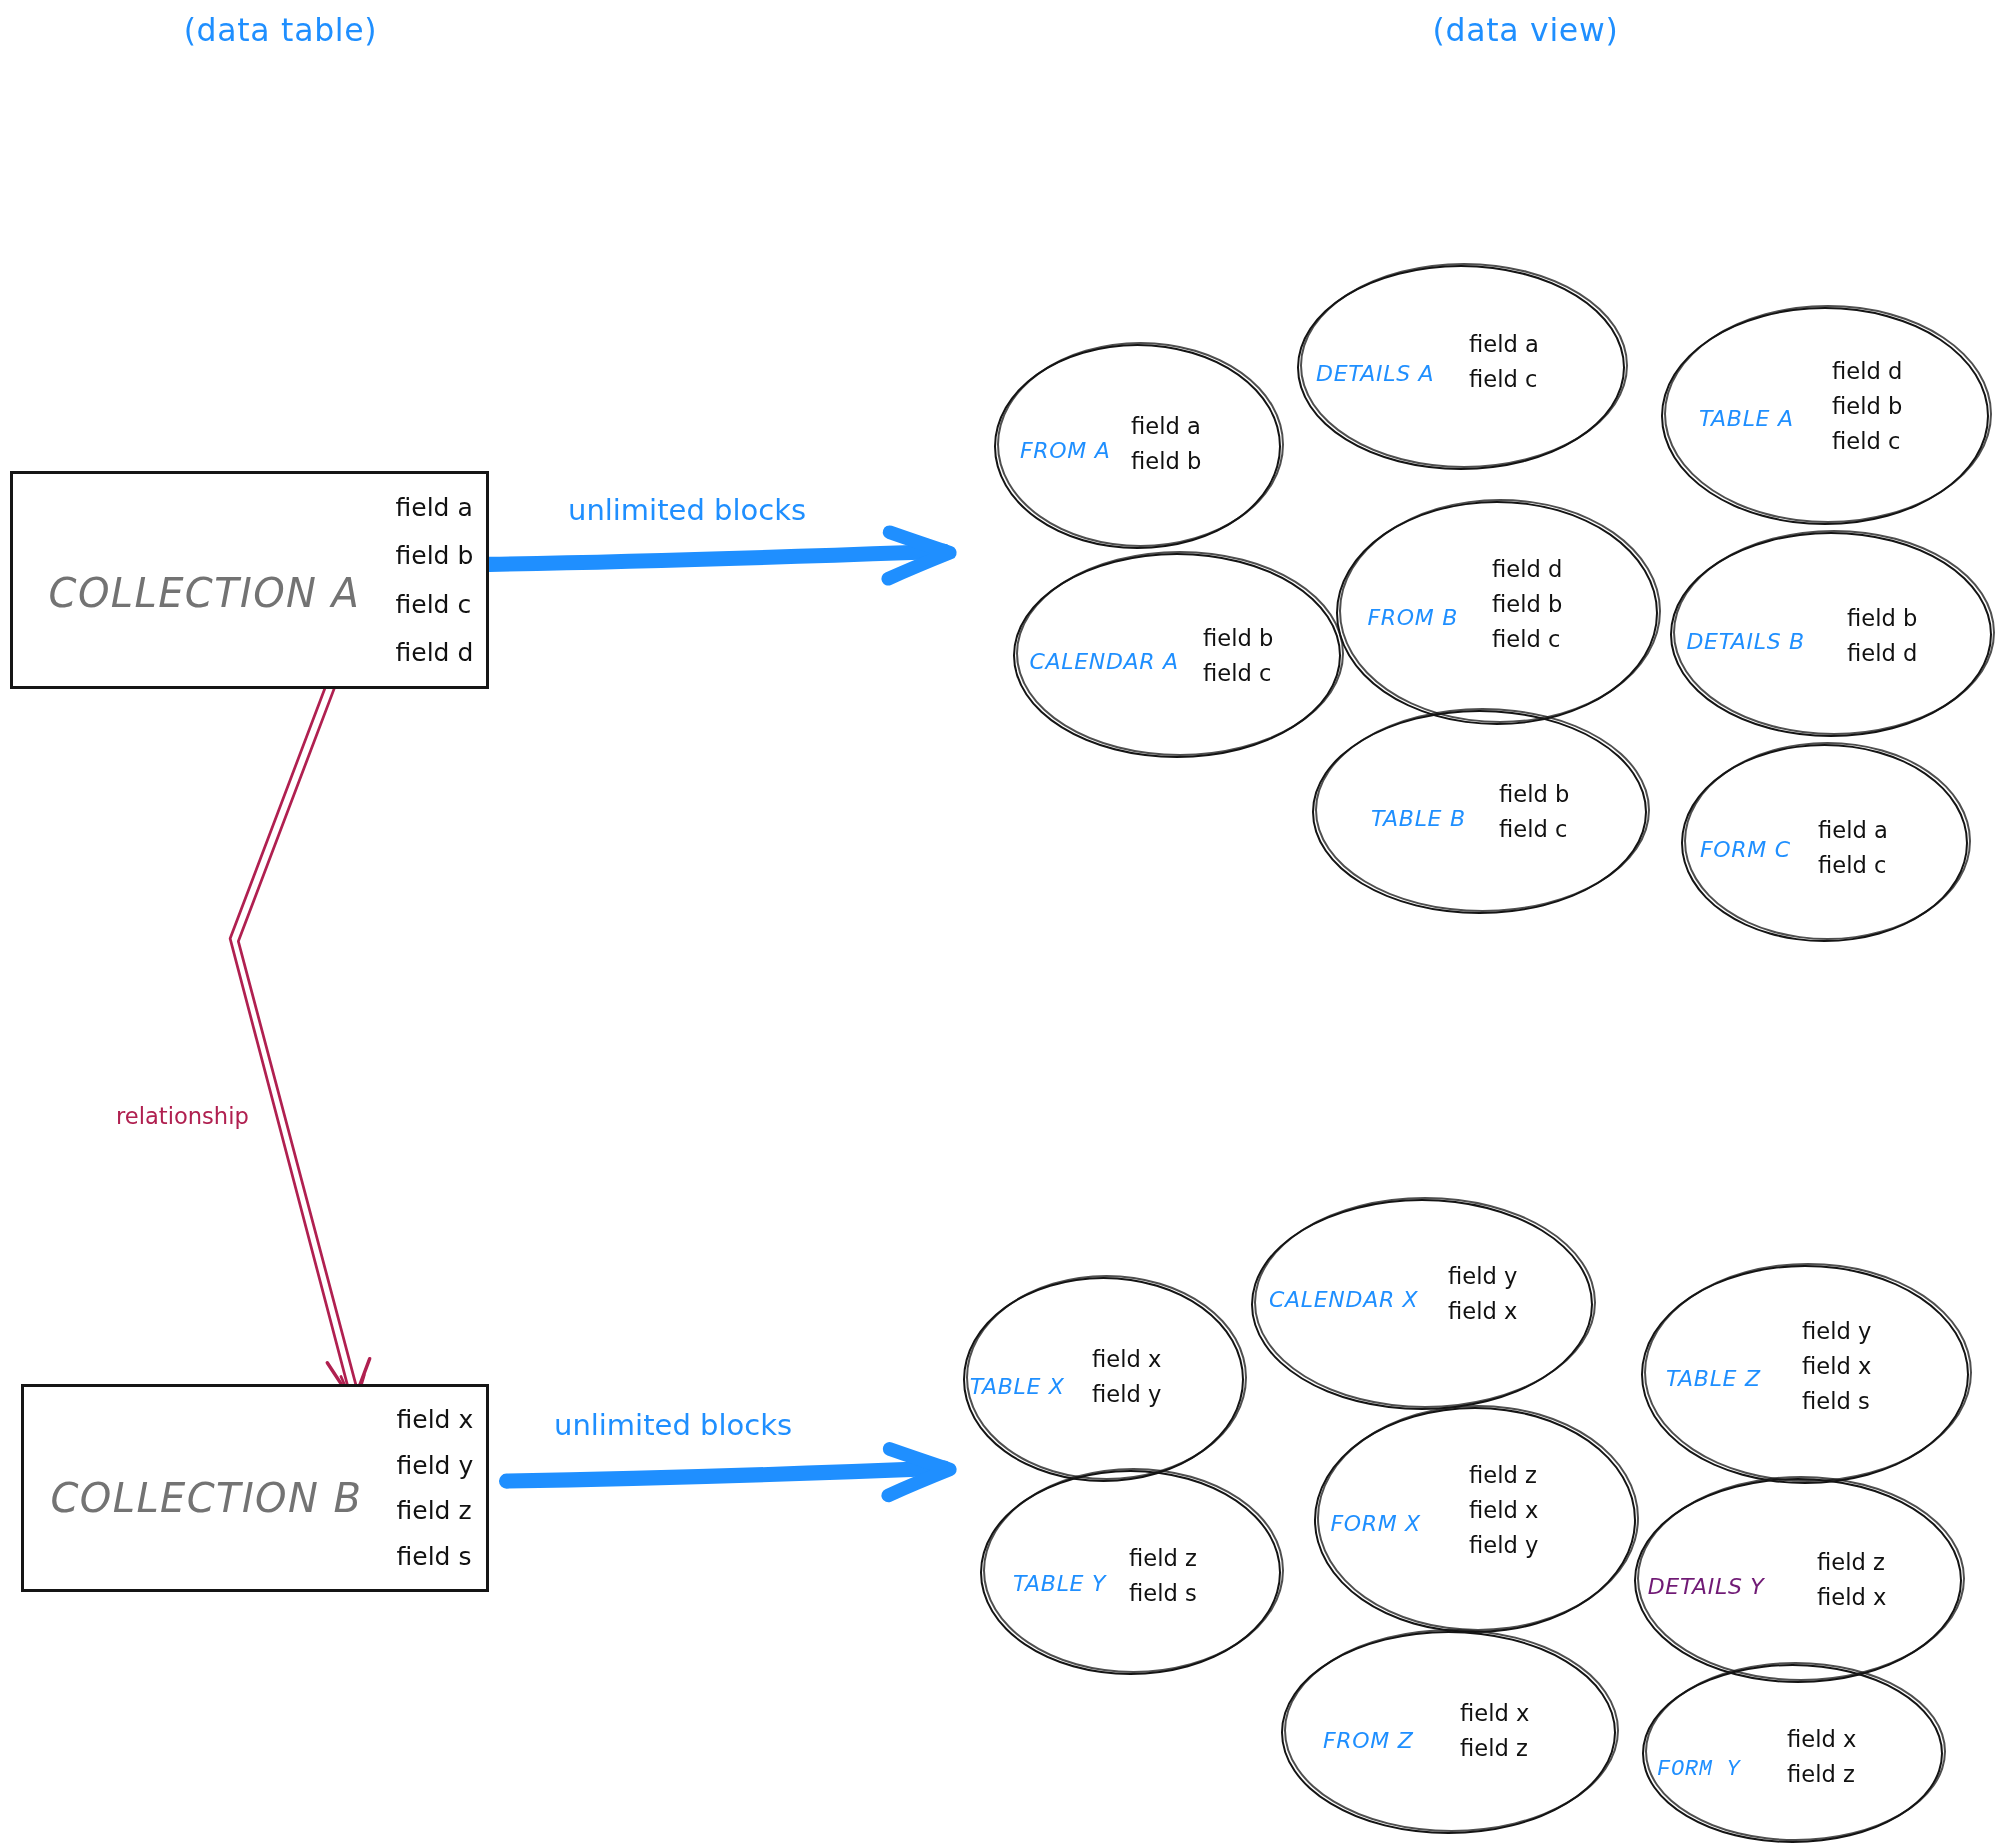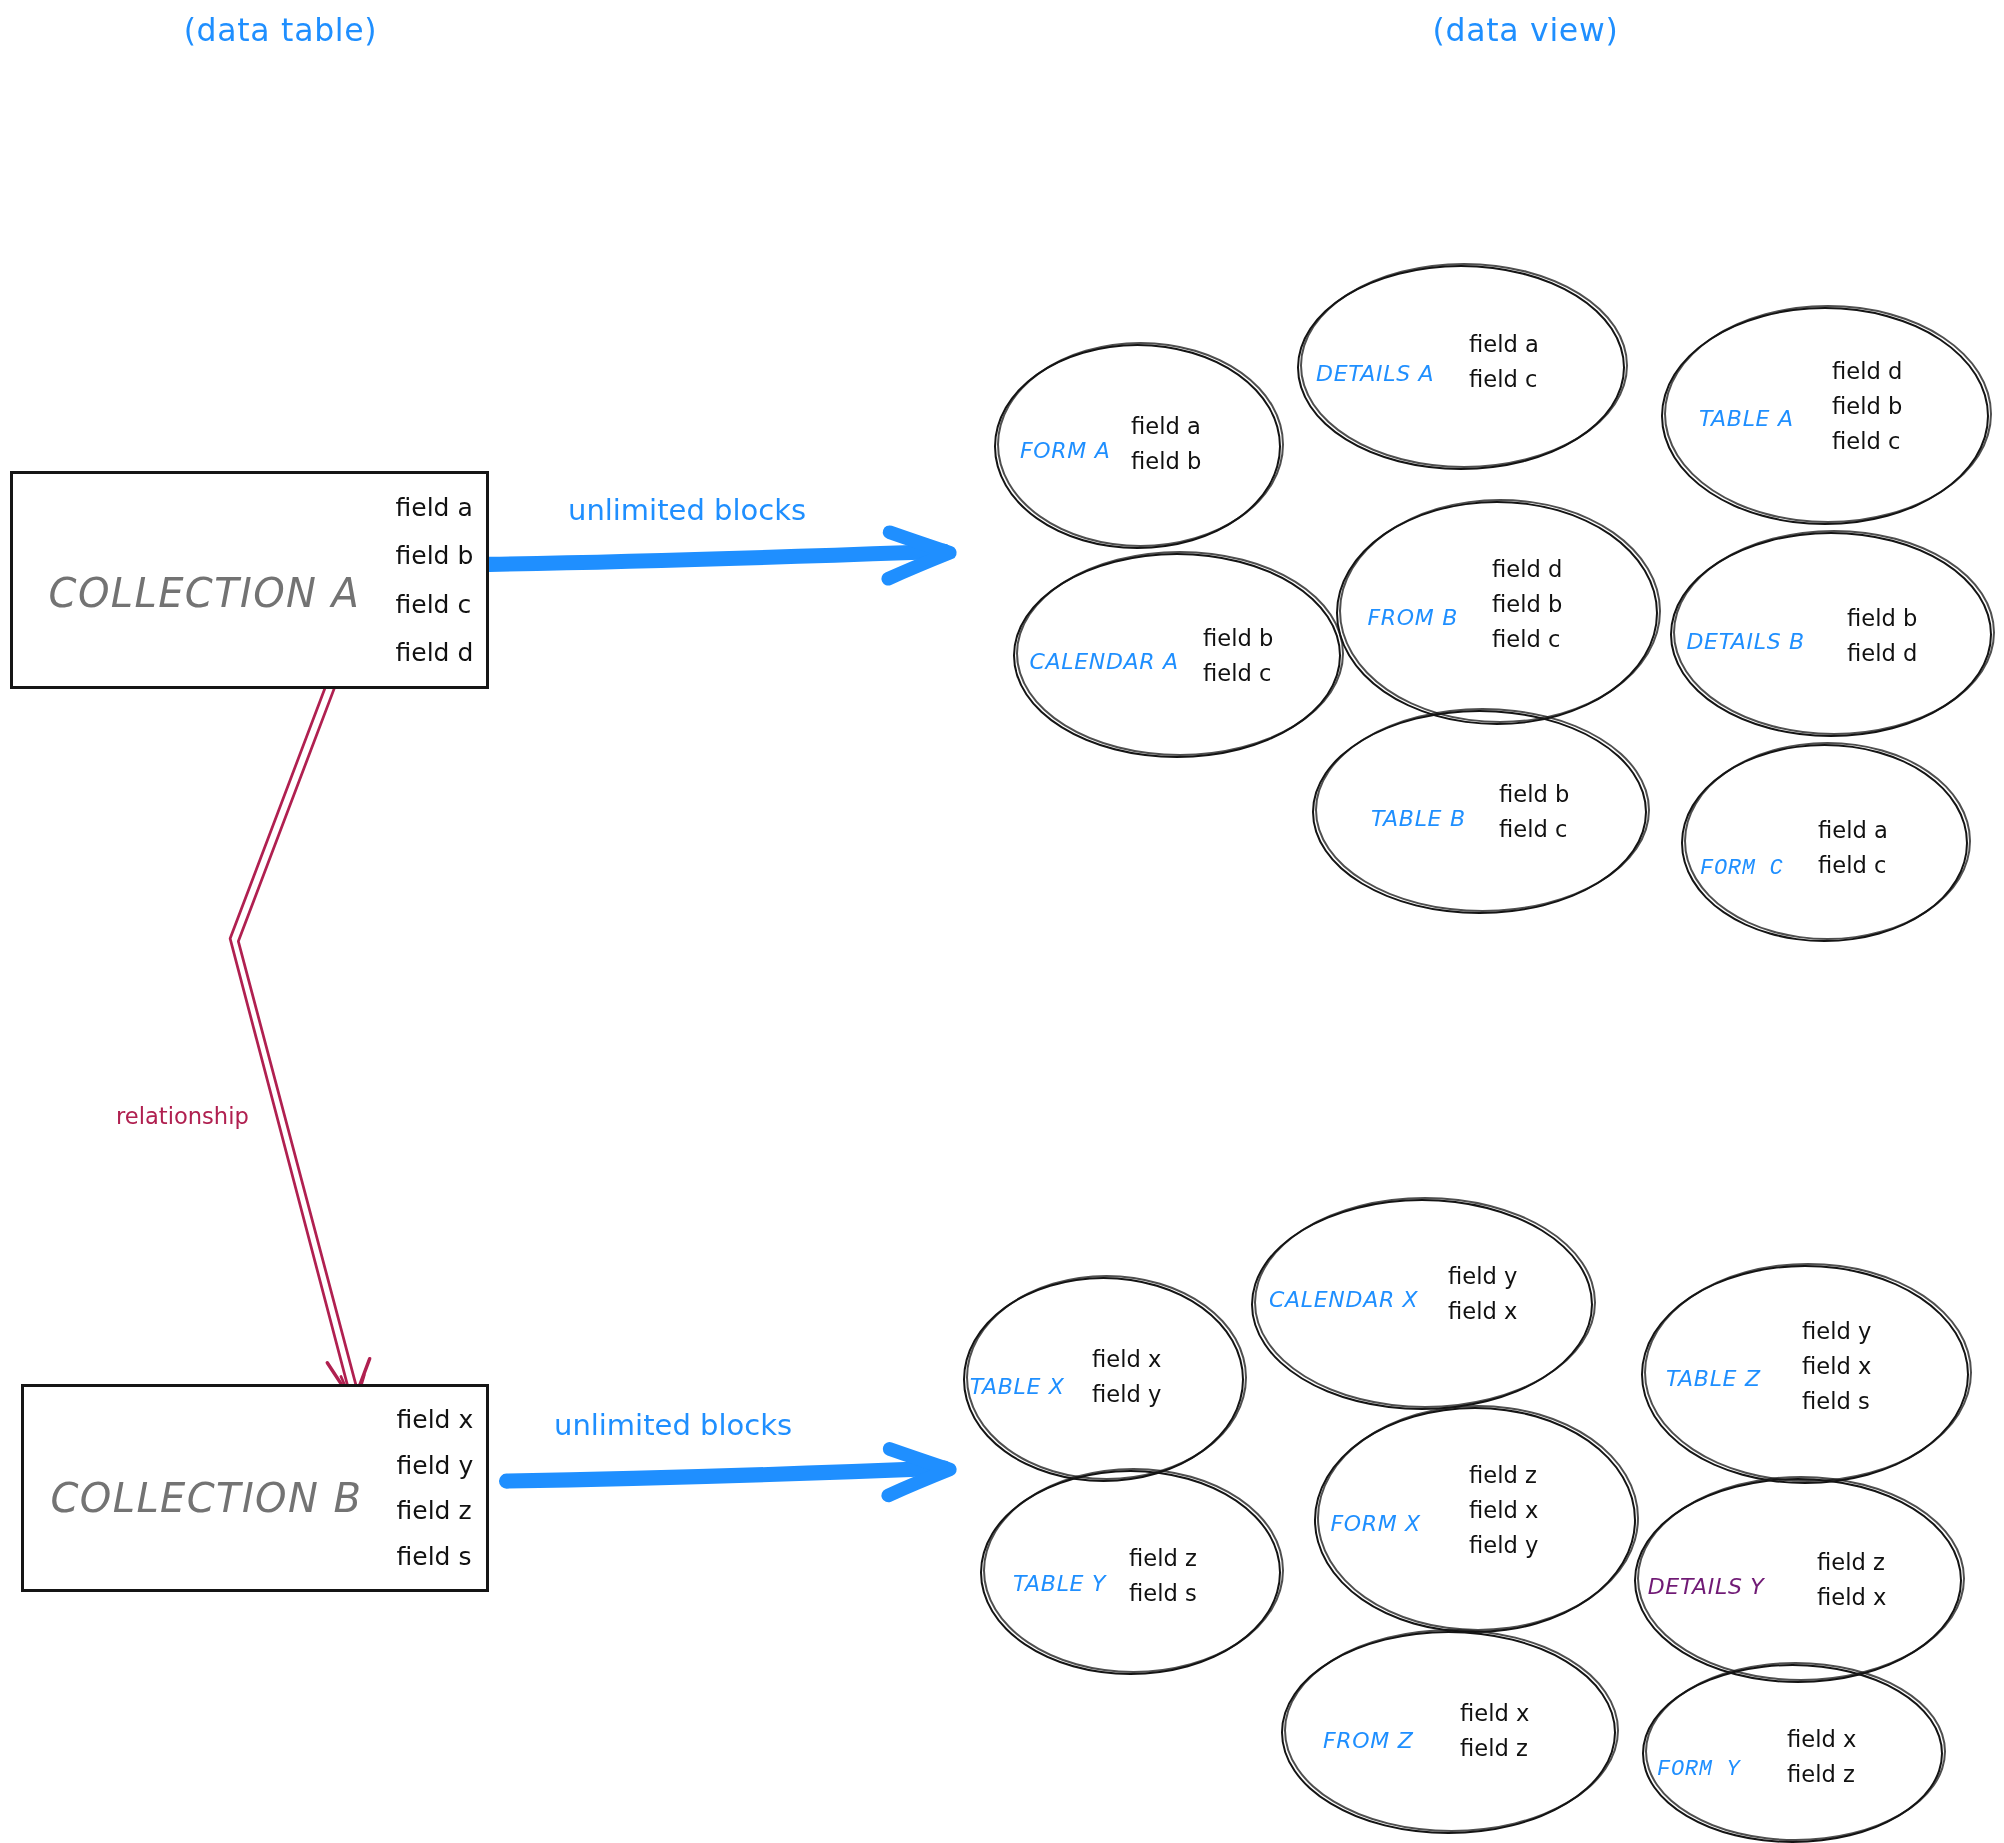--- a/index.html
+++ b/index.html
@@ -90,21 +90,21 @@
     <span>field x</span>
     <span>field y</span>
     <span>field z</span>
     <span>field s</span>
   </div>
 </div>
 
 <div class="block" style="left:994px;top:344px;width:287px;height:205px;">
   <div class="ell"></div>
   <div class="ell2"></div>
-  <div class="bname" style="left:26px;top:94px;">FORM A</div>
+  <div class="bname" style="left:26px;top:94px;">FROM A</div>
   <div class="bfields" style="left:137px;top:71px;">
     <span>field a</span>
     <span>field b</span>
   </div>
 </div>
 
 <div class="block" style="left:1297px;top:265px;width:328px;height:205px;">
   <div class="ell"></div>
   <div class="ell2"></div>
   <div class="bname" style="left:19px;top:96px;">DETAILS A</div>
@@ -162,21 +162,21 @@
   <div class="bname" style="left:59px;top:96px;">TABLE B</div>
   <div class="bfields" style="left:187px;top:73px;">
     <span>field b</span>
     <span>field c</span>
   </div>
 </div>
 
 <div class="block" style="left:1681px;top:744px;width:287px;height:198px;">
   <div class="ell"></div>
   <div class="ell2"></div>
-  <div class="bname" style="left:19px;top:112px;font-family:Liberation Mono, monospace;">FORM C</div>
+  <div class="bname" style="left:19px;top:93px;">FORM C</div>
   <div class="bfields" style="left:137px;top:75px;">
     <span>field a</span>
     <span>field c</span>
   </div>
 </div>
 
 <div class="block" style="left:963px;top:1277px;width:281px;height:205px;">
   <div class="ell"></div>
   <div class="ell2"></div>
   <div class="bname" style="left:6.8px;top:97px;">TABLE X</div>

